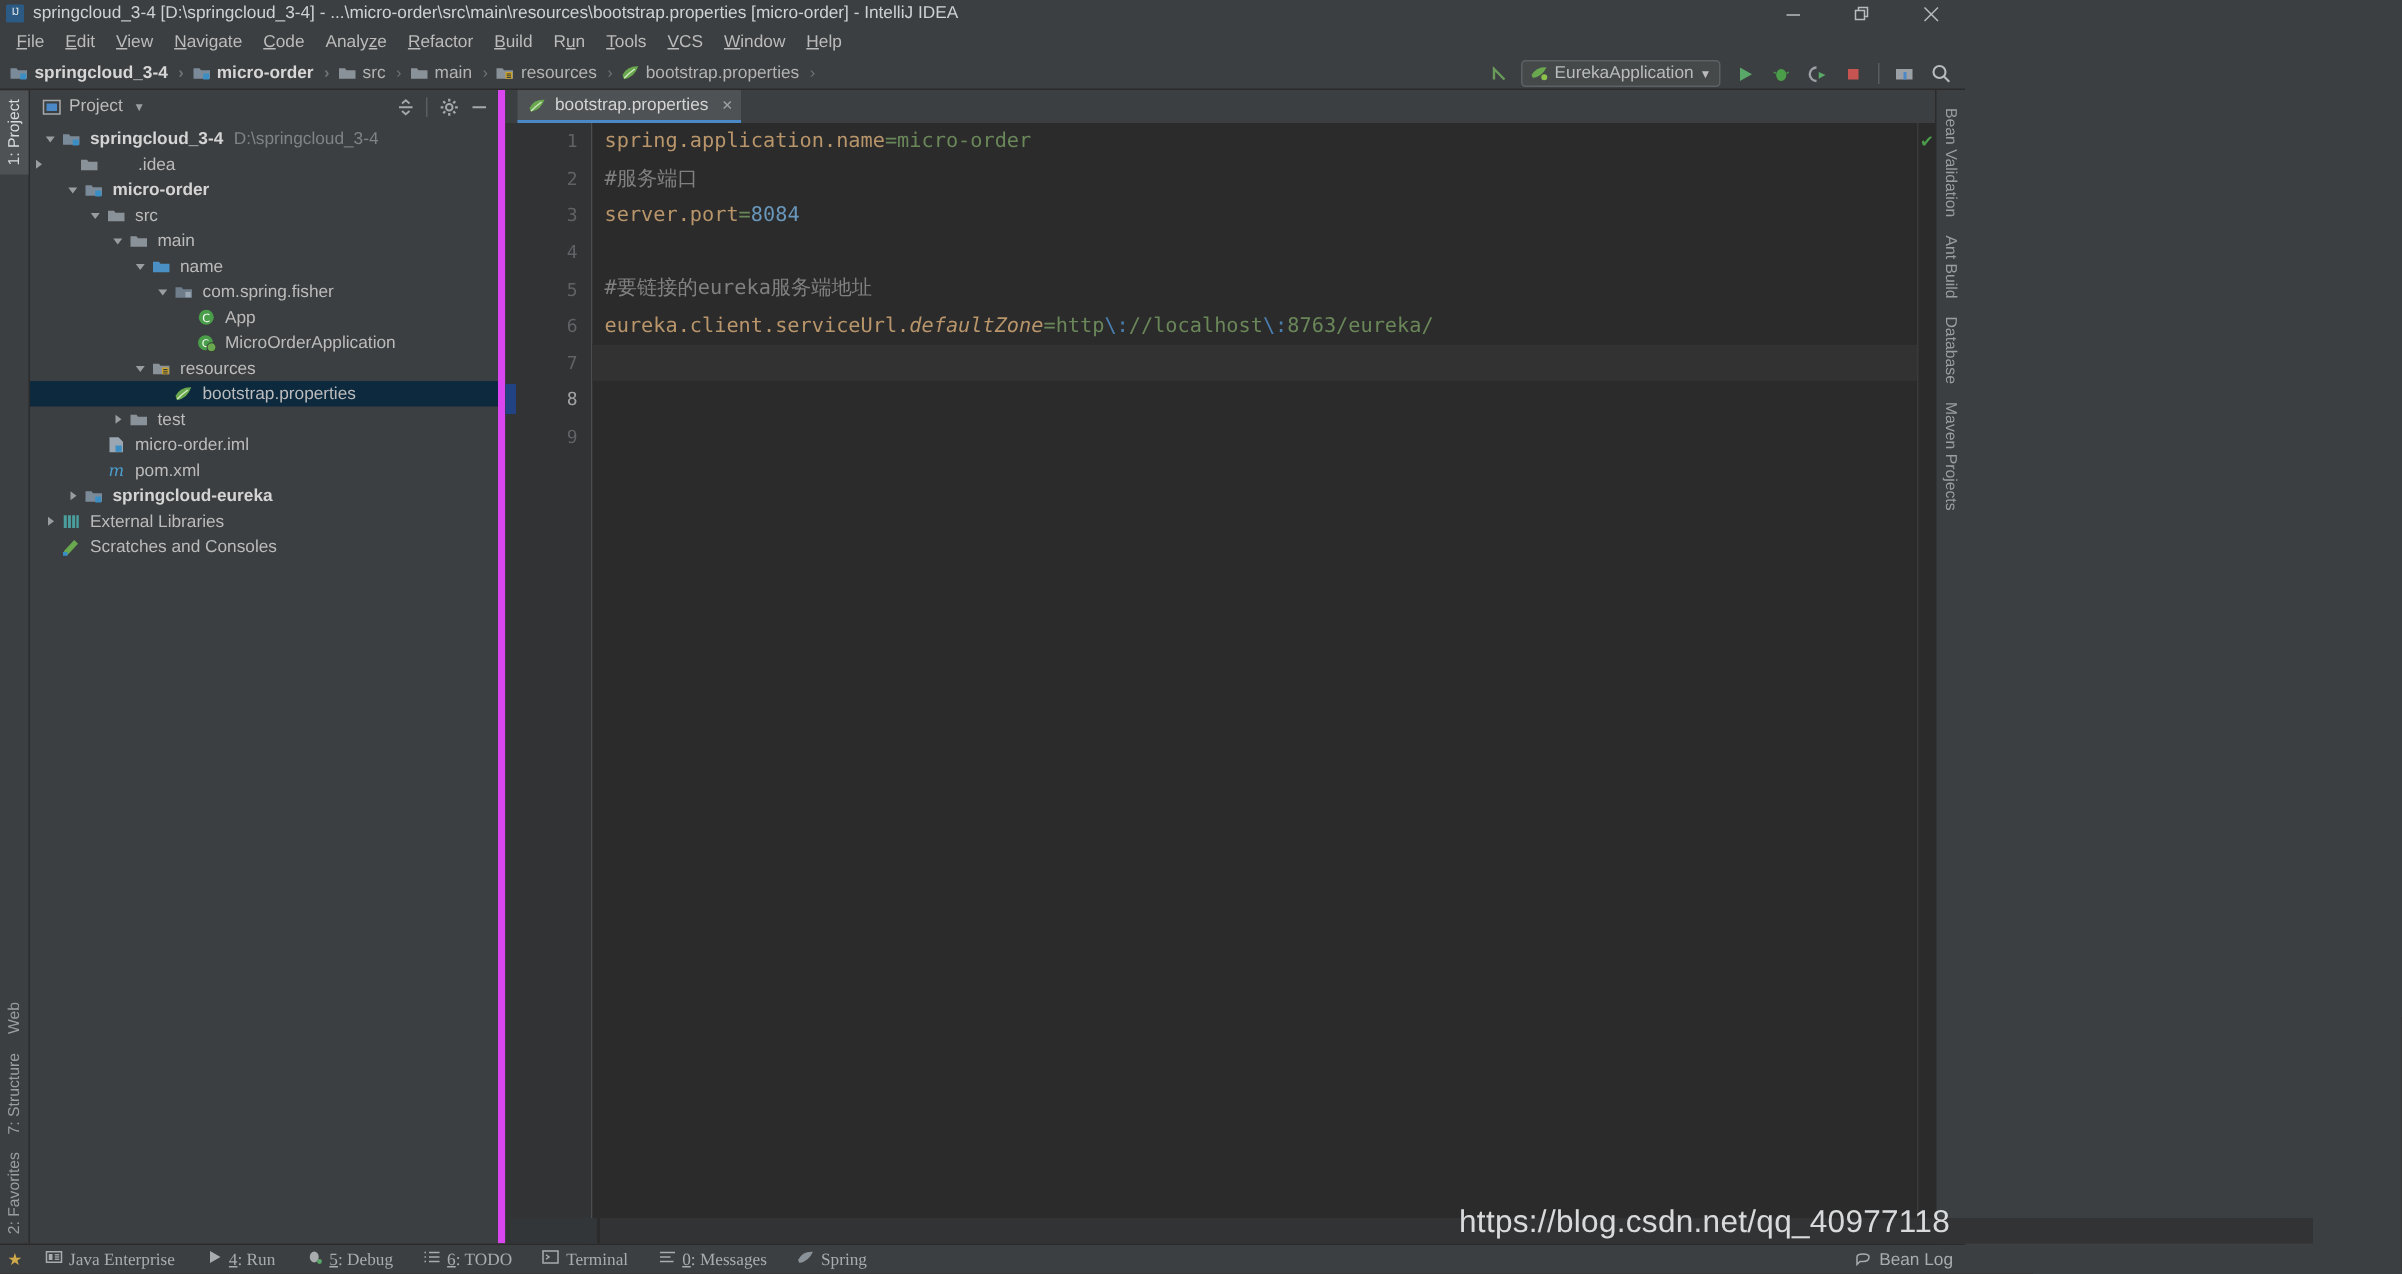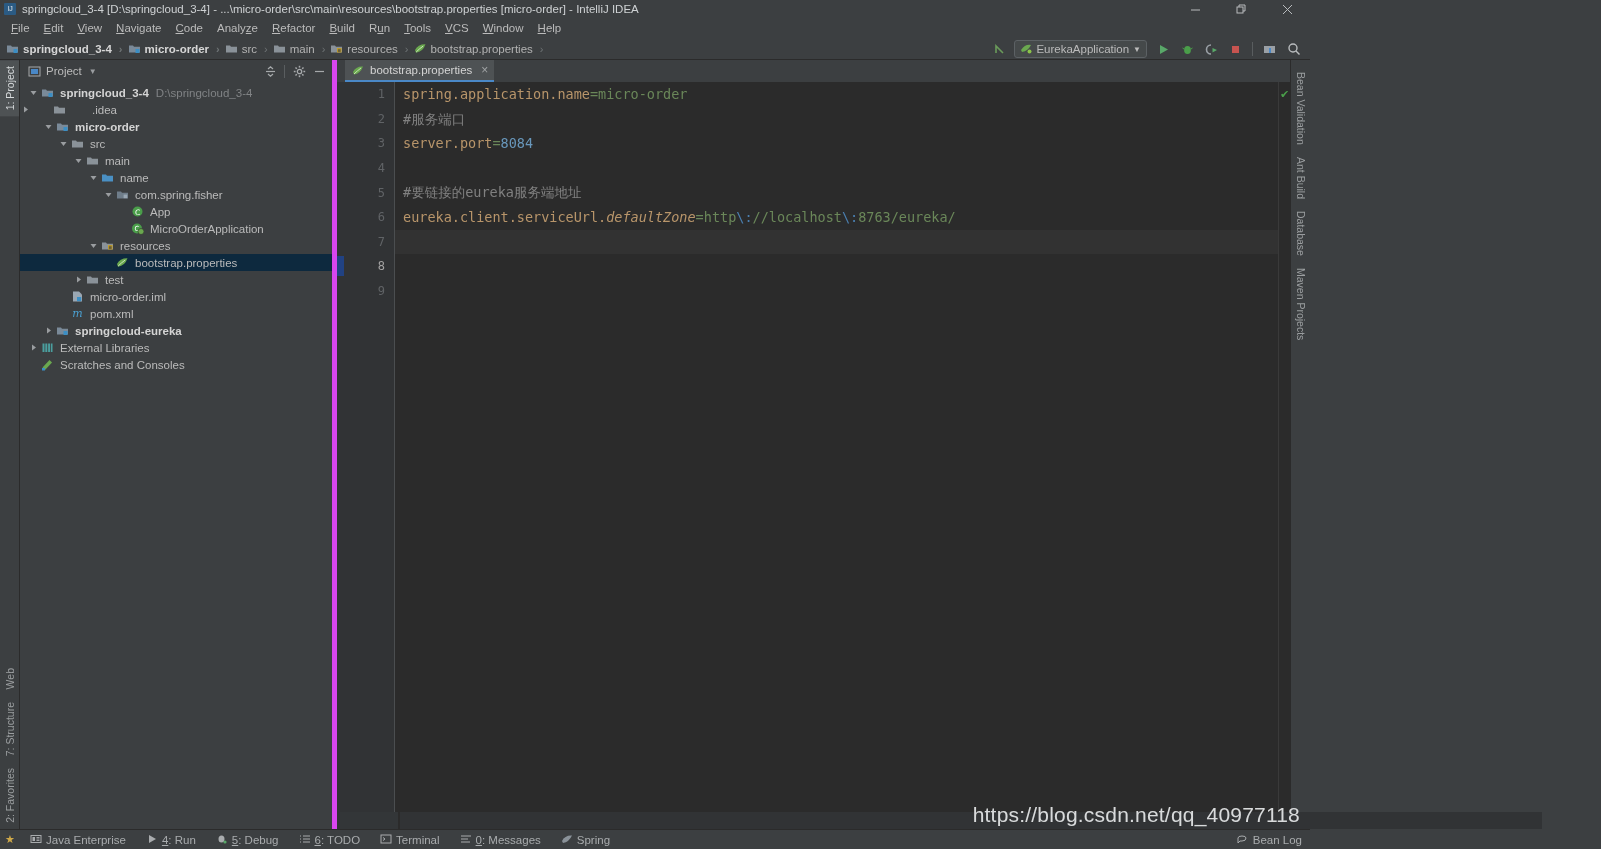--- a/index.html
+++ b/index.html
@@ -672,21 +672,21 @@
     <div class="vstrip-right" id="rstrip">
         <div class="vbtn">Bean Validation</div>
         <div class="vbtn">Ant Build</div>
         <div class="vbtn">Database</div>
         <div class="vbtn">Maven Projects</div>
       </div>
   </div>
 
   <div class="bottom-strip">
     <div class="spacer-star">★</div>
-    <div style="display:flex;align-items:center;" id="bottombar">
+    <div style="display:flex;align-items:center;font-family:Liberation Serif, serif;" id="bottombar">
         <div class="bbtn">
           <span><svg width="12" height="12" viewBox="0 0 12 12">
               <rect x="1" y="2.5" width="10" height="7" fill="none" stroke="#a9acae" stroke-width="1"></rect>
               <rect x="2.5" y="4" width="2.5" height="4" fill="#a9acae"></rect>
               <line x1="6.5" y1="4.5" x2="9.5" y2="4.5" stroke="#a9acae" stroke-width="0.9"></line>
               <line x1="6.5" y1="6" x2="9.5" y2="6" stroke="#a9acae" stroke-width="0.9"></line>
               <line x1="6.5" y1="7.5" x2="9.5" y2="7.5" stroke="#a9acae" stroke-width="0.9"></line>
             </svg></span>
           <span>Java Enterprise</span>
         </div>

